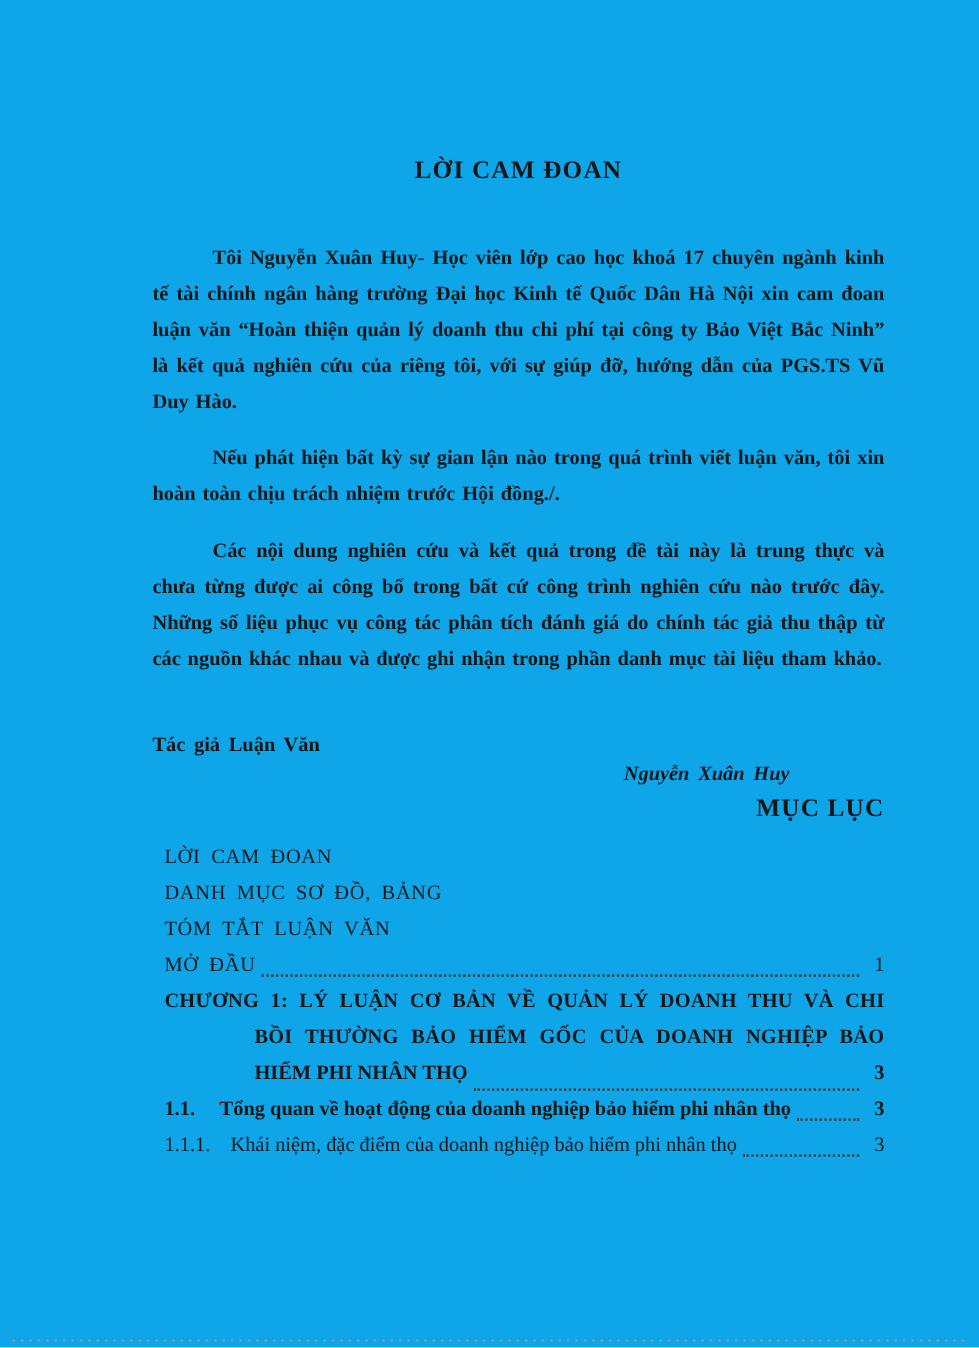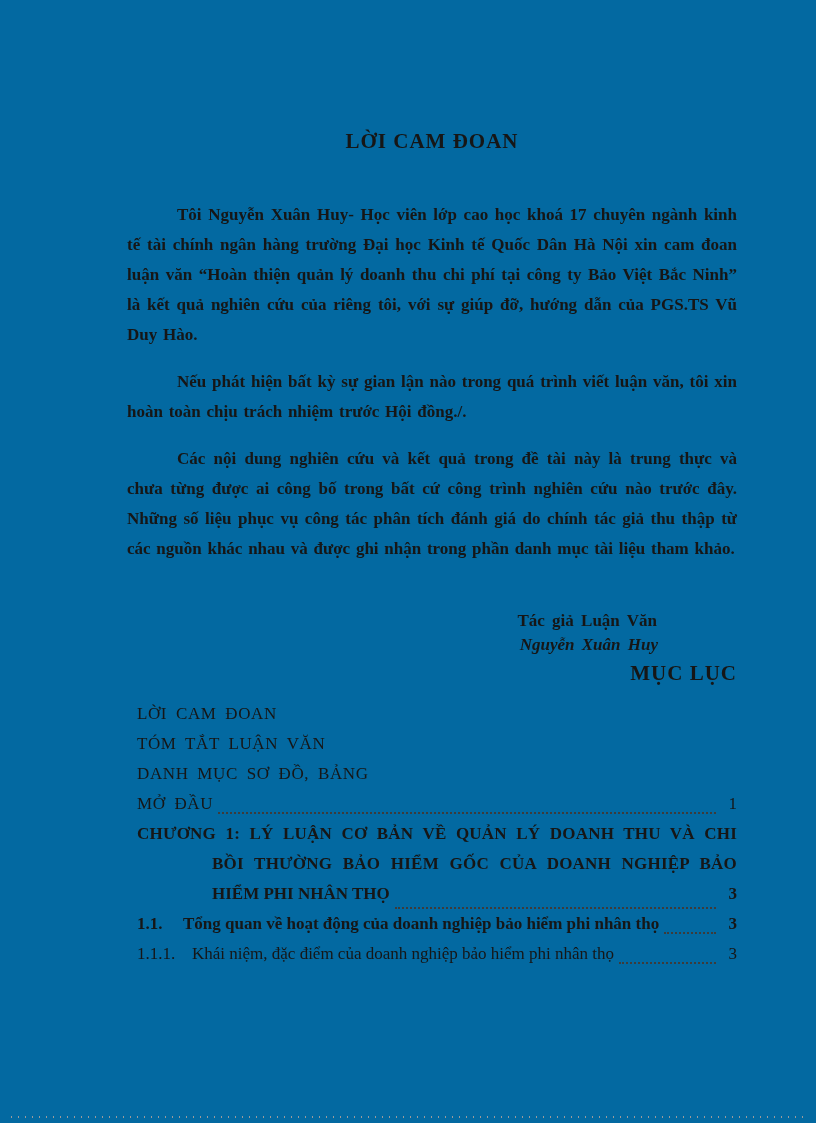--- a/index.html
+++ b/index.html
@@ -1,20 +1,20 @@
 <!DOCTYPE html>
 <html lang="vi"><head>
 <meta charset="utf-8">
 <style>
   html, body { margin: 0; padding: 0; background: #ffffff; }
   .page {
     position: relative;
     width: 816px;
     height: 1123px;
-    background: #0369a1;
+    background: #0ea5e9;
     overflow: hidden;
     font-family: "Liberation Serif", "DejaVu Serif", serif;
     color: #161616;
   }
   .content {
     display: flex;
     flex-direction: column;
     padding-left: 127px;
     width: 610px;
   }
@@ -34,21 +34,20 @@
     line-height: 30px;
     text-align: justify;
     text-indent: 50px;
     word-spacing: 1.5px;
     font-weight: bold;
   }
   .para.first { margin-top: 46px; }
 
   .sig-role {
     margin-top: 28px;
-    text-align: right;
     padding-right: 80px;
     font-size: 17px;
     line-height: 24px;
     font-weight: bold;
     word-spacing: 3px;
   }
   .sig-name {
     text-align: right;
     padding-right: 79px;
     font-size: 17px;
@@ -146,25 +145,25 @@
 
     <div class="toc-title">MỤC LỤC</div>
 
     <div class="toc">
 
       <div class="toc-row">
         <span class="toc-caps">LỜI CAM ĐOAN</span>
       </div>
 
       <div class="toc-row">
-        <span class="toc-caps">TÓM TẮT LUẬN VĂN</span>
+        <span class="toc-caps">DANH MỤC SƠ ĐỒ, BẢNG</span>
       </div>
 
       <div class="toc-row">
-        <span class="toc-caps">DANH MỤC SƠ ĐỒ, BẢNG</span>
+        <span class="toc-caps">TÓM TẮT LUẬN VĂN</span>
       </div>
 
       <div class="toc-row">
         <span class="toc-caps">MỞ ĐẦU</span>
         <span class="leader"></span>
         <span class="pagenum">1</span>
       </div>
 
       <div>
         <div class="chapter-line justify">CHƯƠNG 1: LÝ LUẬN CƠ BẢN VỀ QUẢN LÝ DOANH THU VÀ CHI</div>

